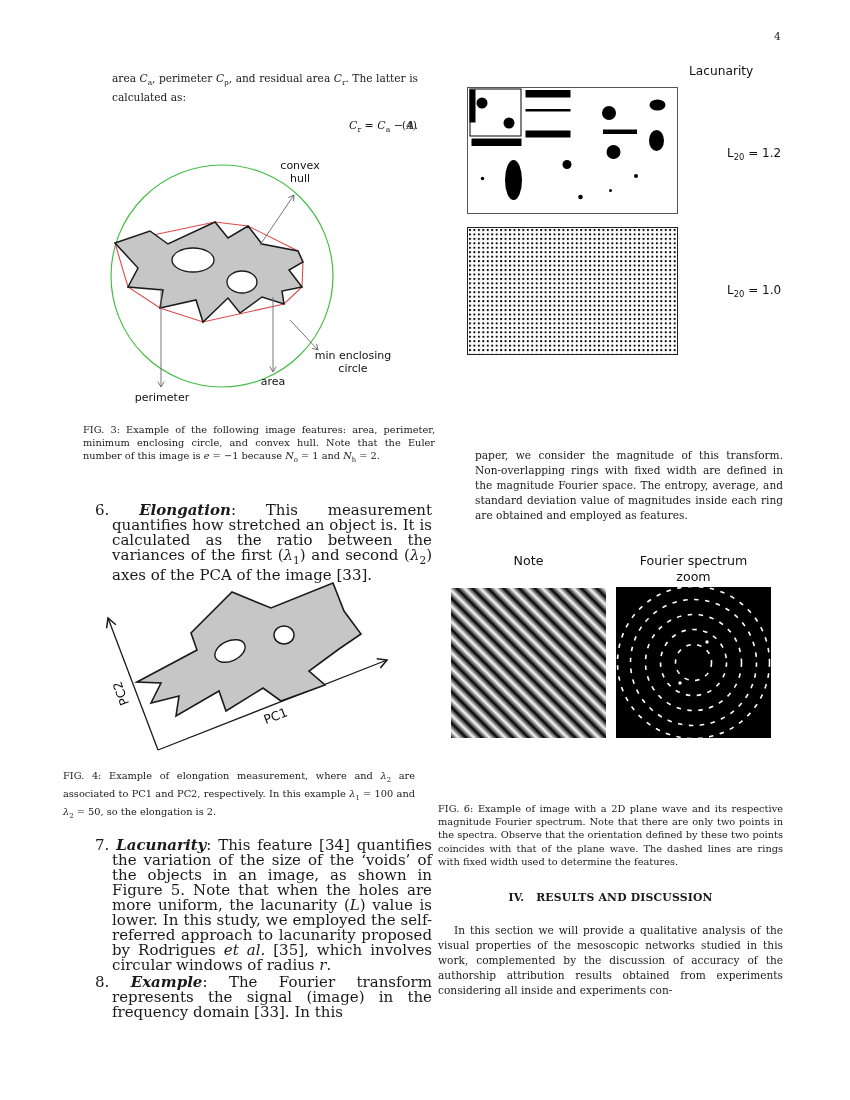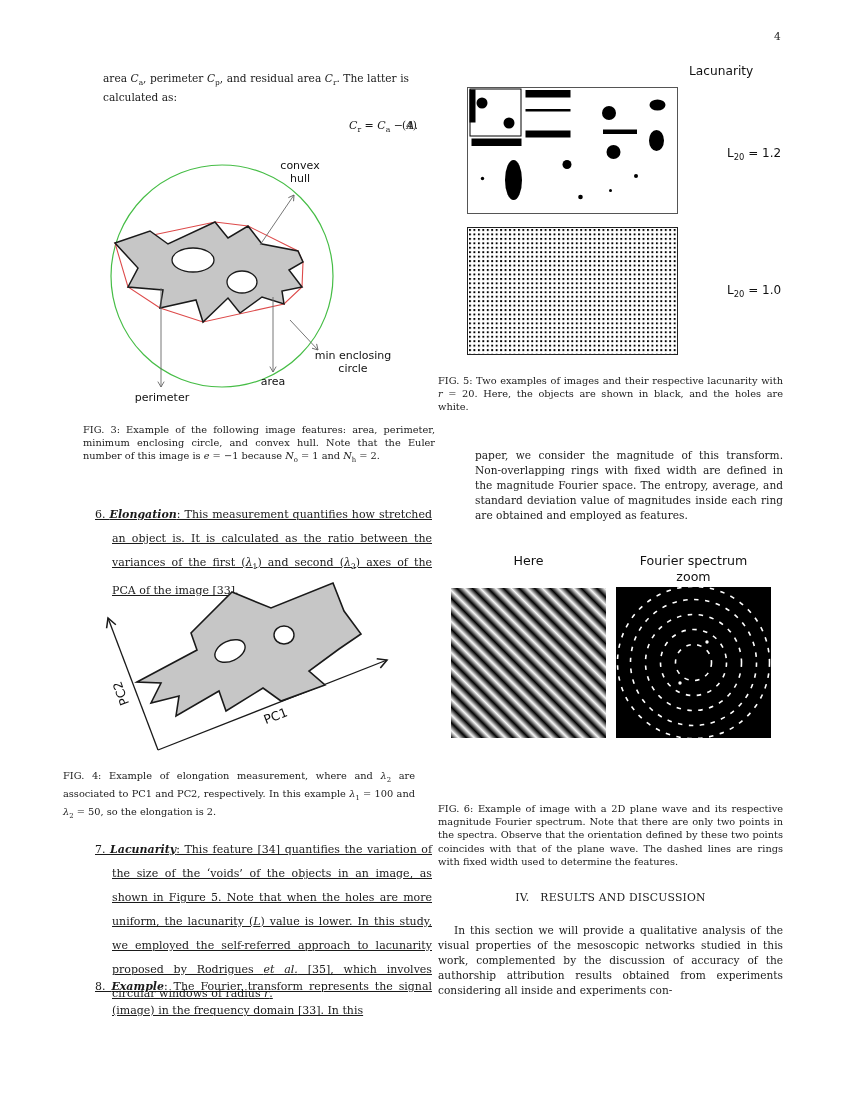--- a/index.html
+++ b/index.html
@@ -1,44 +1,44 @@
 <!DOCTYPE html>
 <html><head>
 <meta charset="utf-8">
 <style>
   html,body{margin:0;padding:0;background:#e8e8e8;}
   #page{position:relative;width:850px;height:1100px;background:#ffffff;margin:0 auto;
         font-family:"DejaVu Serif", serif;color:#1a1a1a;overflow:hidden;}
   .abs{position:absolute;}
   .body-text{font-size:10.6px;line-height:15px;text-align:justify;}
   .caption{font-size:9.8px;line-height:13.2px;text-align:justify;}
-  .list-item{font-size:11px;line-height:24px;text-align:justify;text-indent:-17px;padding-left:17px;text-decoration:underline;}
+  .list-item{font-size:15px;line-height:15px;text-align:justify;text-indent:-17px;padding-left:17px;}
   .eq-row{width:340px;}
   .eq-body{display:block;text-align:right;font-size:11px;}
   .eq-num{position:absolute;right:1px;top:0;font-size:10.6px;}
   .figlabel-sans{font-family:"DejaVu Sans", sans-serif;font-size:12.2px;color:#111;}
   .panel-label{font-family:"DejaVu Sans", sans-serif;font-size:12px;color:#111;margin-left:38px;}
   sub{font-size:70%;}
-  .section-heading{font-size:10.8px;font-weight:normal;text-align:center;letter-spacing:.2px;}
+  .section-heading{font-size:10.8px;font-weight:bold;text-align:center;letter-spacing:.2px;}
   .first-indent{text-indent:16px;}
   .stripes{width:155px;height:150px;
     background:repeating-linear-gradient(45deg,#000 0px,#f8f8f8 5.5px,#000 11px);}
   .fig6-label{font-family:"DejaVu Sans", sans-serif;font-size:12.6px;line-height:16px;
     text-align:center;color:#111;}
   svg text{font-family:"DejaVu Sans", sans-serif;}
   .pageno{font-size:10.6px;}
 </style>
 </head>
 <body>
 
 <div id="page">
 
   <div class="abs pageno" style="left:774px;top:30px;">4</div>
 
-  <div class="abs body-text" style="left:103px;top:71px;width:306px;">area <i>C</i><sub>a</sub>, perimeter <i>C</i><sub>p</sub>, and residual area <i>C</i><sub>r</sub>. The latter is calculated as:</div>
+  <div class="abs body-text" style="left:112px;top:71px;width:306px;">area <i>C</i><sub>a</sub>, perimeter <i>C</i><sub>p</sub>, and residual area <i>C</i><sub>r</sub>. The latter is calculated as:</div>
 
   <div class="abs eq-row" style="left:78px;top:119px;">
     <span class="eq-body"><i>C</i><sub>r</sub> = <i>C</i><sub>a</sub> − <i>A</i>.</span>
     <span class="eq-num">(4)</span>
   </div>
 
   <svg class="abs" style="left:85px;top:157px;" width="345" height="252" viewBox="0 0 345 252">
     <defs>
       <marker id="ah3" markerWidth="9" markerHeight="9" refX="7" refY="4.5" orient="auto">
         <path d="M1,1 L7,4.5 L1,8" fill="none" stroke="#666" stroke-width="1"></path>
@@ -120,25 +120,24 @@
       <pattern id="dotpat" x="2" y="2" width="4.45" height="4.45" patternUnits="userSpaceOnUse">
         <rect x="0" y="0" width="1.9" height="1.9" fill="#000"></rect>
       </pattern>
     </defs>
     <rect x="0.5" y="0.5" width="210" height="127" fill="#ffffff" stroke="#222" stroke-width="1"></rect>
     <rect x="1.5" y="1.5" width="208" height="125" fill="url(#dotpat)"></rect>
   </svg>
 
   <div class="abs panel-label" style="left:689px;top:283px;">L<sub>20</sub> = 1.0</div>
 
-  <div class="abs caption" style="left:438px;top:374px;width:345px;">FIG. 5: Two examples of images and their respective lacunarity with <i>r</i> = 20. Here, the objects are shown in black, and the holes are white.</div>
 
   <div class="abs body-text" style="left:475px;top:448px;width:308px;">paper, we consider the magnitude of this transform. Non-overlapping rings with fixed width are defined in the magnitude Fourier space. The entropy, average, and standard deviation value of magnitudes inside each ring are obtained and employed as features.</div>
 
-  <div class="abs fig6-label" style="left:451px;top:553px;width:155px;">Here</div>
+  <div class="abs fig6-label" style="left:451px;top:553px;width:155px;">Note</div>
   <div class="abs fig6-label" style="left:606px;top:553px;width:175px;">
     <div>Fourier spectrum</div>
     <div>zoom</div>
   </div>
 
   <div class="abs stripes" style="left:451px;top:588px;"></div>
 
   <svg class="abs" style="left:616px;top:587px;" width="155" height="151" viewBox="0 0 155 151">
     <rect x="0" y="0" width="155" height="151" fill="#000"></rect>
     <g fill="none" stroke="#fff" stroke-width="1.6" stroke-dasharray="4.5 6.5">

